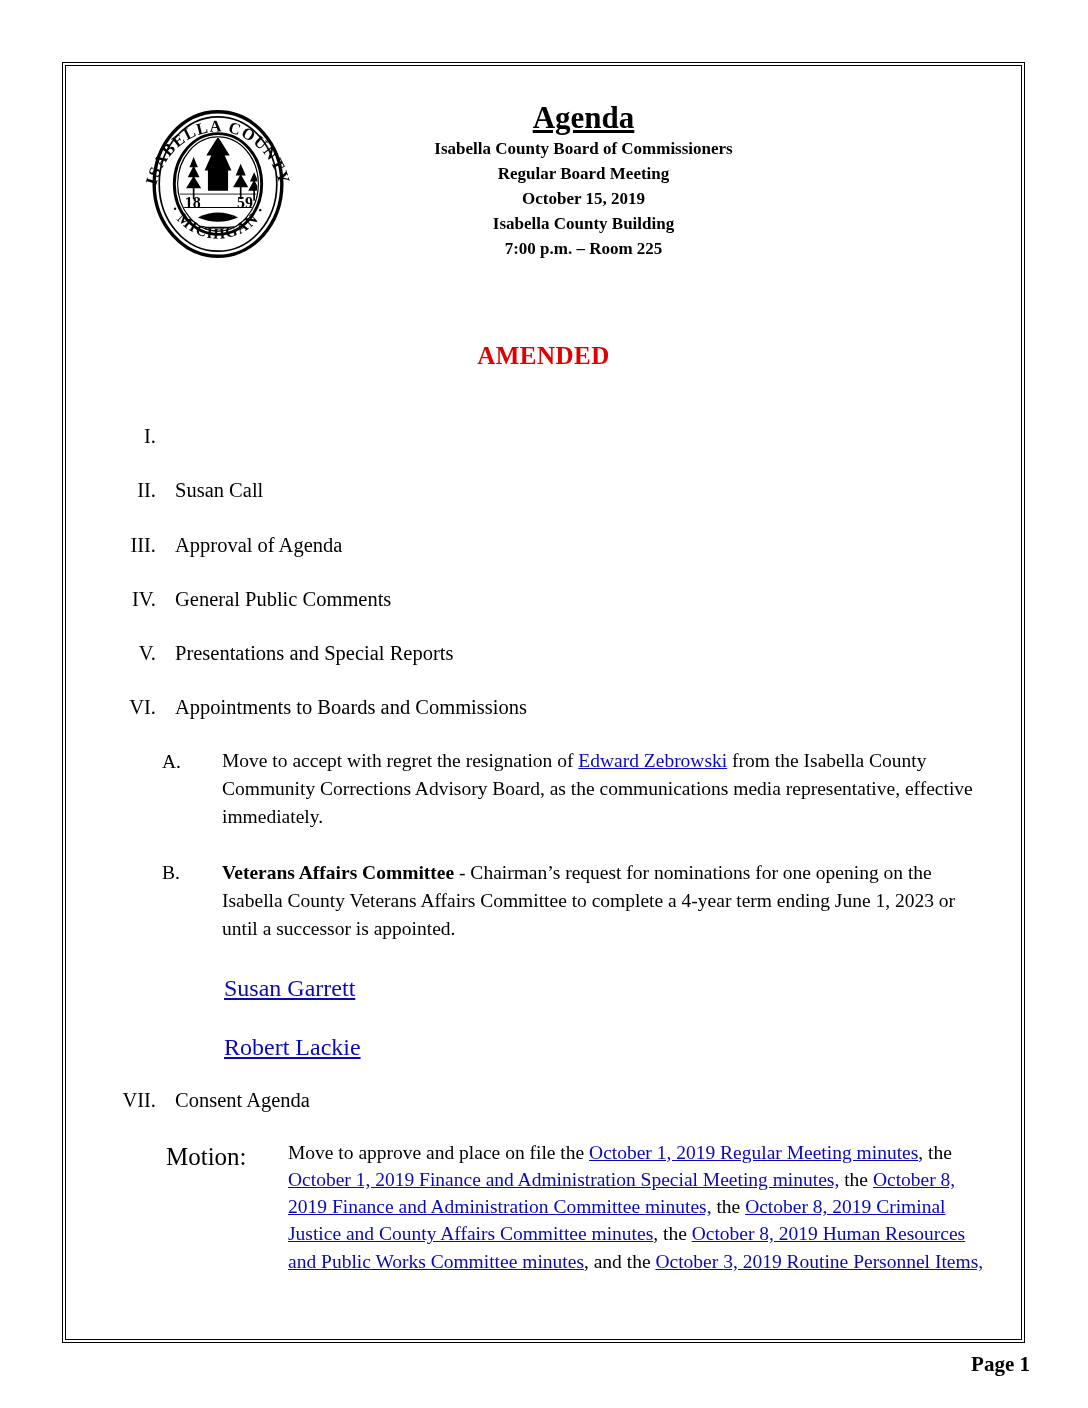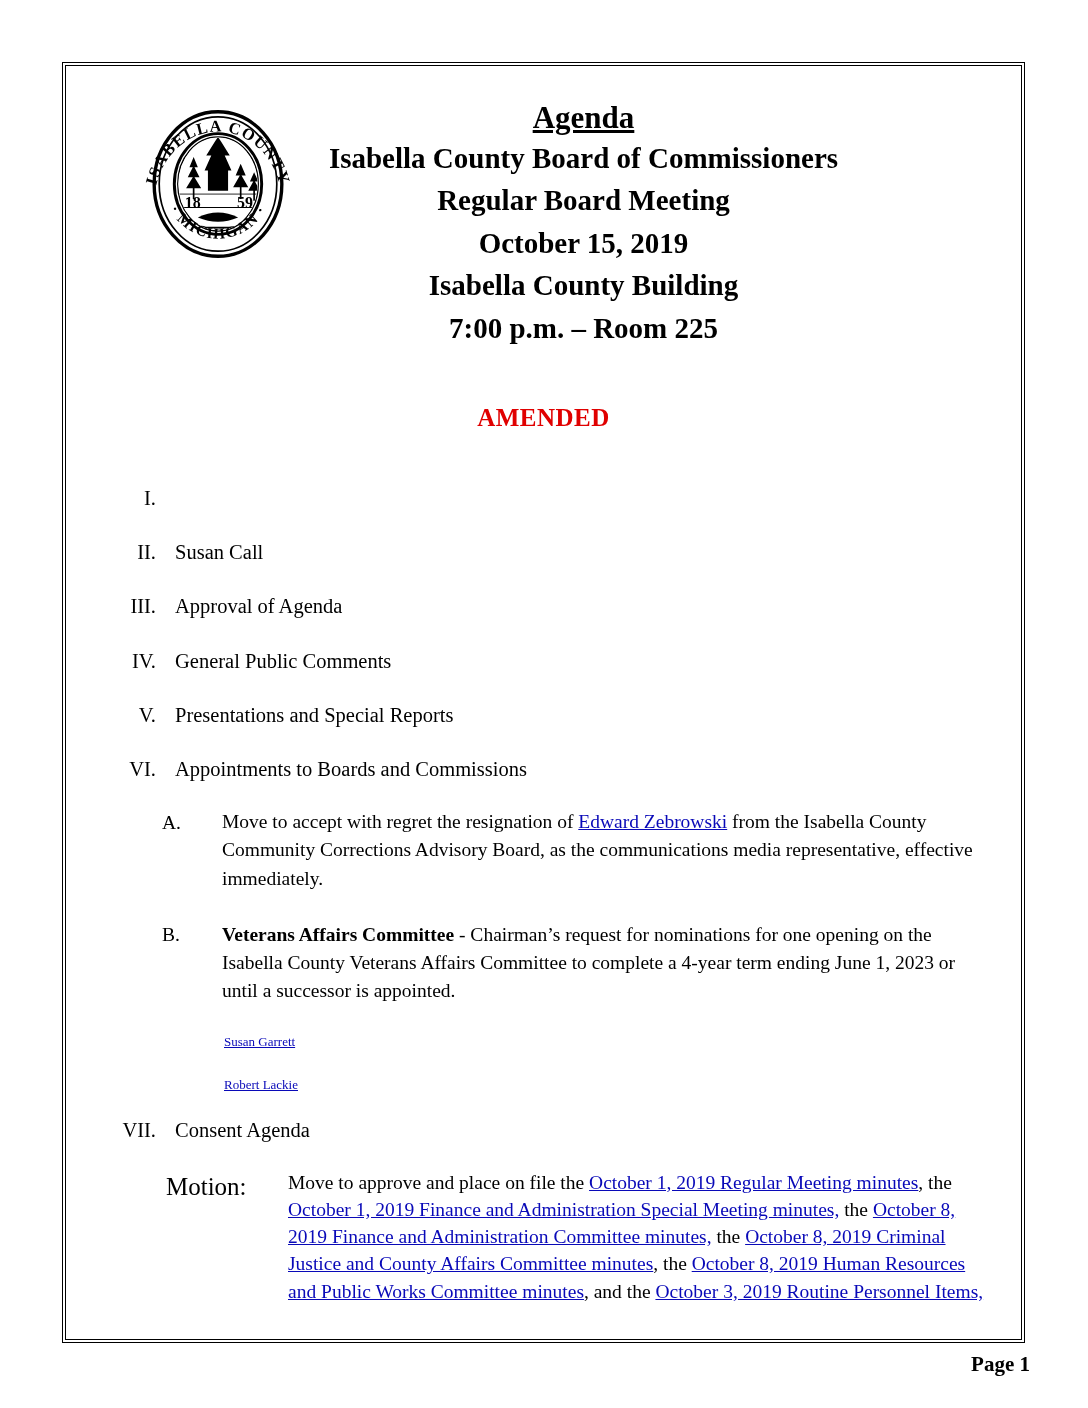--- a/index.html
+++ b/index.html
@@ -66,21 +66,21 @@
     padding-top: 12px;
   }
   .doc-title {
     font-size: 31px;
     font-weight: bold;
     text-decoration: underline;
     line-height: 1.18;
     letter-spacing: 0px;
   }
   .header-line {
-    font-size: 29px;
+    font-size: 17px;
     font-weight: bold;
     line-height: 1.47;
     white-space: nowrap;
   }
 
   .amended {
     text-align: center;
     font-size: 25px;
     font-weight: bold;
     color: #e00000;
@@ -127,21 +127,21 @@
   .subitem .sub-body {
     font-size: 19.5px;
     line-height: 1.44;
     padding-left: 32px;
     width: 782px;
   }
   .subitem .sub-body.first { margin-top: -1px; }
 
   .nominee {
     padding-left: 128px;
-    font-size: 13px;
+    font-size: 24px;
     line-height: 1.44;
     margin-bottom: 24px;
   }
 
   
   .motion {
     display: flex;
     align-items: flex-start;
     padding-left: 70px;
     margin-top: 24px;

